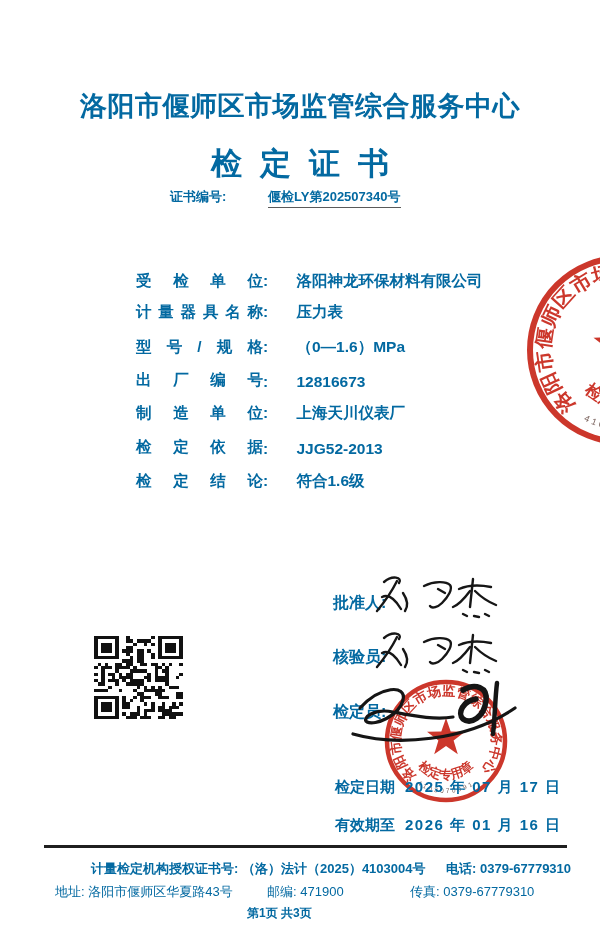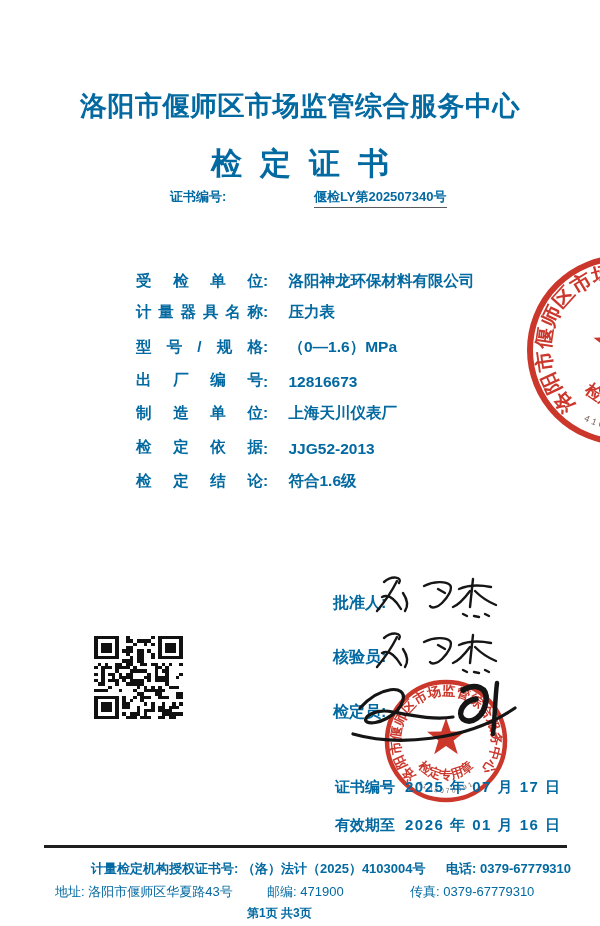--- a/index.html
+++ b/index.html
@@ -6,25 +6,25 @@
   .page{
     position:relative;width:600px;height:926px;margin:0 auto;background:#ffffff;
     overflow:hidden;font-family:"Liberation Sans","DejaVu Sans",sans-serif;color:#0369a1;
   }
   .org-title{position:absolute;top:88px;left:0;width:600px;text-align:center;
     font-size:27px;font-weight:bold;letter-spacing:0.5px;}
   .doc-title{position:absolute;top:143px;left:0;width:600px;text-align:center;
     font-size:31px;font-weight:bold;letter-spacing:18px;padding-left:18px;box-sizing:border-box;}
   .cert-row{position:absolute;top:188px;left:170px;font-size:13px;font-weight:bold;}
   .cert-row .cert-no{position:absolute;left:98px;top:0;white-space:nowrap;font-weight:bold;
-    border-bottom:1px solid #5a5a5a;padding-bottom:1px;margin-left:46px;}
+    border-bottom:1px solid #5a5a5a;padding-bottom:1px;}
   .frow{position:absolute;left:95px;font-size:15.5px;font-weight:600;white-space:nowrap;}
   .flabel{display:inline-block;width:127px;text-align:justify;text-align-last:justify;vertical-align:bottom;margin-left:41px;}
   .fcolon{display:inline-block;}
-  .fvalue{display:inline-block;margin-left:16px;}
+  .fvalue{display:inline-block;margin-left:24px;}
   .sig-label{position:absolute;left:333px;font-size:16px;font-weight:bold;white-space:nowrap;}
   .sig-svg{position:absolute;}
   .date-row{position:absolute;left:335px;font-size:15px;font-weight:bold;white-space:nowrap;}
   .date-row .dval{position:absolute;left:70px;top:0;letter-spacing:1.5px;white-space:nowrap;}
   .seal{position:absolute;mix-blend-mode:multiply;opacity:0.93;}
   .seal text{font-family:"Liberation Sans","DejaVu Sans",sans-serif;}
   .qr{position:absolute;left:94px;top:636px;width:89px;height:83px;}
   .rule{position:absolute;top:845px;left:44px;width:523px;height:2.5px;background:#1f1f1f;}
   .f1{position:absolute;top:860px;font-size:13px;font-weight:bold;white-space:nowrap;margin-left:36px;}
   .f2{position:absolute;top:883px;font-size:13px;font-weight:normal;white-space:nowrap;}
@@ -343,21 +343,21 @@
   </svg>
 
   <svg class="sig-svg" style="left:345px;top:676px" width="180" height="75" viewBox="0 0 180 75" fill="none" stroke="#151515" stroke-linecap="round">
     <path stroke-width="3.2" d="M15 32 C35 10 62 8 58 24 C54 40 30 50 22 46 C16 42 30 32 48 36 C70 40 90 44 108 41"></path>
     <path stroke-width="3.2" d="M8 58 C50 70 120 66 170 32"></path>
     <path stroke-width="5.5" d="M118 14 C130 7 143 11 141 25 C139 41 126 49 118 43 C112 37 118 25 131 23"></path>
     <path stroke-width="4.5" d="M152 7 C150 23 150 41 148 58"></path>
   </svg>
 
   <div class="date-row" style="top:778px">
-    <span>证书编号</span>
+    <span>检定日期</span>
     <span class="dval">2025 年 07 月 17 日</span>
   </div>
   <div class="date-row" style="top:816px">
     <span>有效期至</span>
     <span class="dval">2026 年 01 月 16 日</span>
   </div>
 
   <div class="rule"></div>
   <div class="f1 at-left">
     <span>计量检定机构授权证书号:</span>

